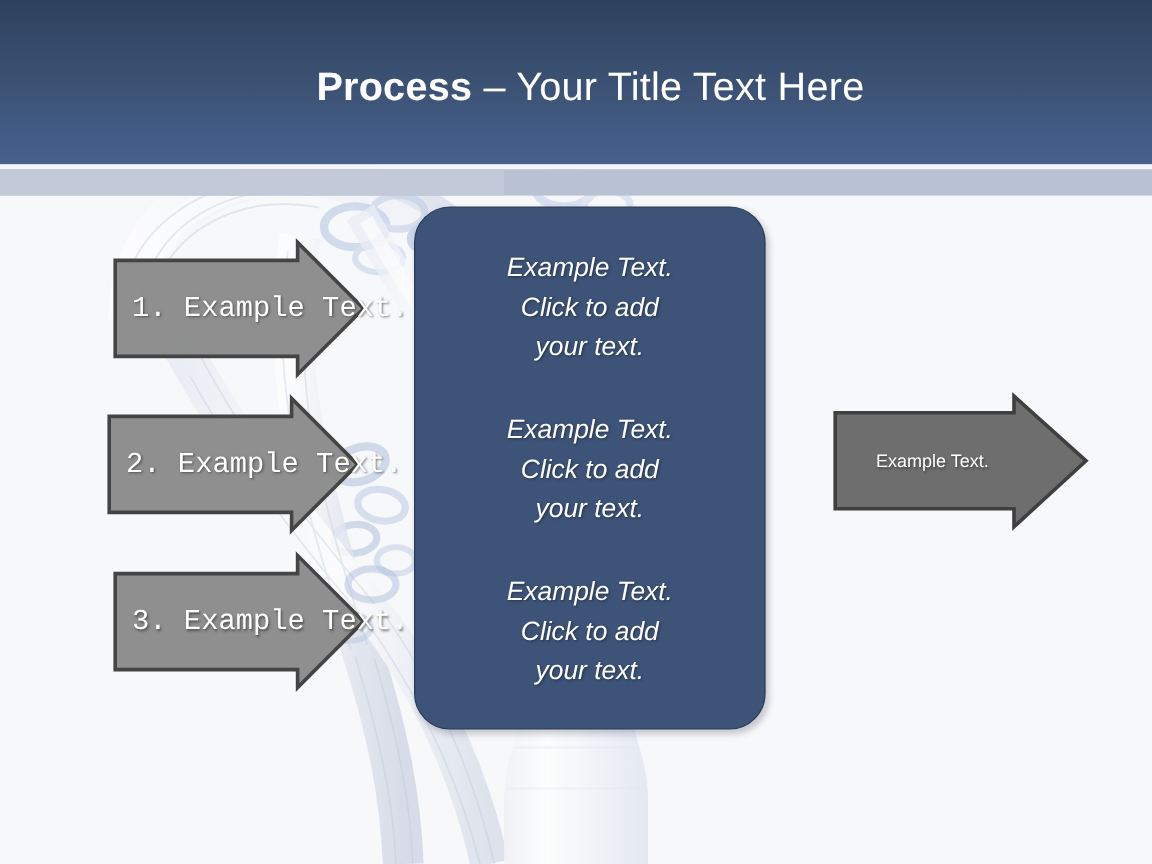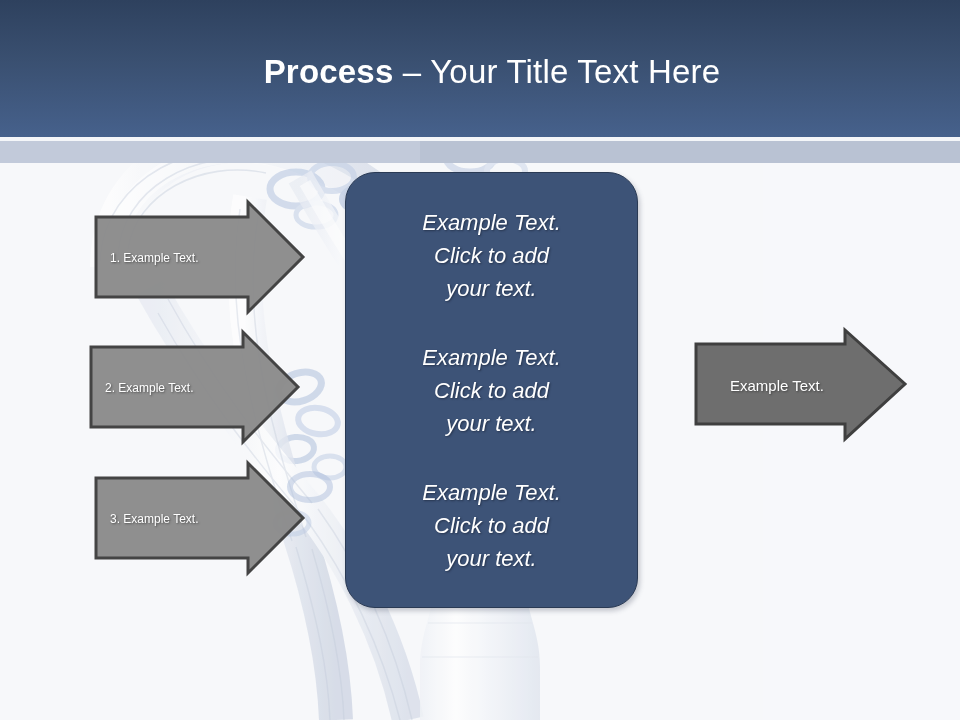--- a/index.html
+++ b/index.html
@@ -115,24 +115,25 @@
   .arrow svg { display: block; overflow: visible; }
   .arrow-label {
     position: absolute;
     color: #ffffff;
     text-shadow: 1px 1px 2px rgba(40,40,40,0.6);
     white-space: nowrap;
     pointer-events: none;
   }
 
   .arrow-left .arrow-label {
-    font-size: 12px;
+    font-size: 24px;
     left: 16px;
     top: 50%;
     transform: translateY(-50%);
+    font-family: Liberation Mono, monospace;
   }
   .arrow-right .arrow-label {
     font-size: 15px;
     left: 36px;
     top: 50%;
     transform: translateY(-50%);
   }
 
   #arrow1 { left: 94px; top: 200px; }
   #arrow2 { left: 89px; top: 330px; }

